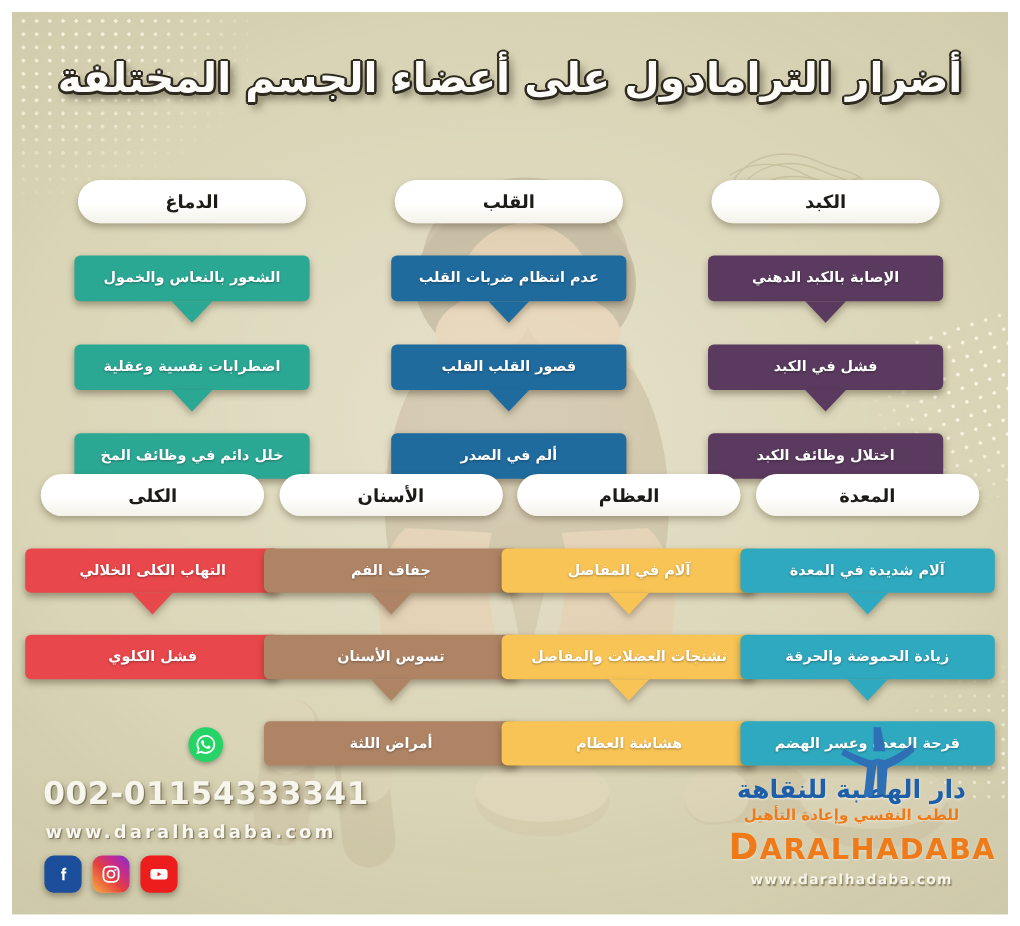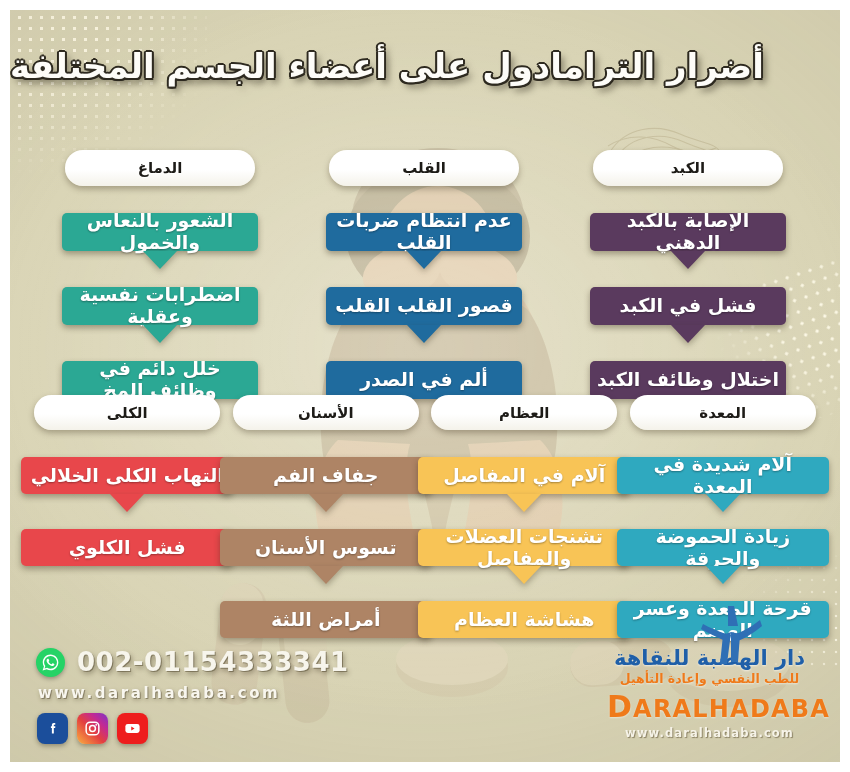--- a/index.html
+++ b/index.html
@@ -70,20 +70,21 @@
   
   .scribble { position: absolute; left: 596px; top: 112px; opacity: 0.5; }
 
   
   .bg-figure { position: absolute; left: 232px; top: 130px; opacity: 0.52; }
   .bg-pills  { position: absolute; left: 180px; top: 545px; opacity: 0.50; }
 
   
   .title-wrap {
     position: absolute; left: 0; right: 0; top: 36px;
+    text-align: center;
   }
   .title {
     display: inline-block;
     font-family: "DejaVu Sans", sans-serif;
     font-size: 34px;
     font-weight: bold;
     color: #fdfcf8;
     direction: rtl;
     letter-spacing: 0px;
     text-shadow:
@@ -163,34 +164,34 @@
     top: 100%;
     transform: translateX(-50%);
     width: 0; height: 0;
     border-left: 17px solid transparent;
     border-right: 17px solid transparent;
     border-top: 18px solid var(--accent);
     filter: drop-shadow(0 3px 3px rgba(55,45,25,0.35));
   }
 
   .card-label {
-    font-size: 19px;
+    font-size: 12px;
     font-weight: bold;
     color: #ffffff;
     direction: rtl;
     text-align: center;
     line-height: 1.15;
     padding: 0 6px;
     text-shadow: 0 1px 2px rgba(0,0,0,0.33);
   }
 
   
   .footer-left { position: absolute; left: 26px; bottom: 18px; }
 
-  .contact-row { display: flex; align-items: center; gap: 12px; }
+  .contact-row { display: flex; align-items: center; gap: 12px; flex-direction: column; }
 
   .wa-badge {
     width: 29px; height: 29px; border-radius: 50%;
     background: #25D366;
     display: flex; align-items: center; justify-content: center;
     box-shadow: 0 2px 4px rgba(0,0,0,0.3);
   }
   .phone {
     font-size: 26px;
     font-weight: bold;

